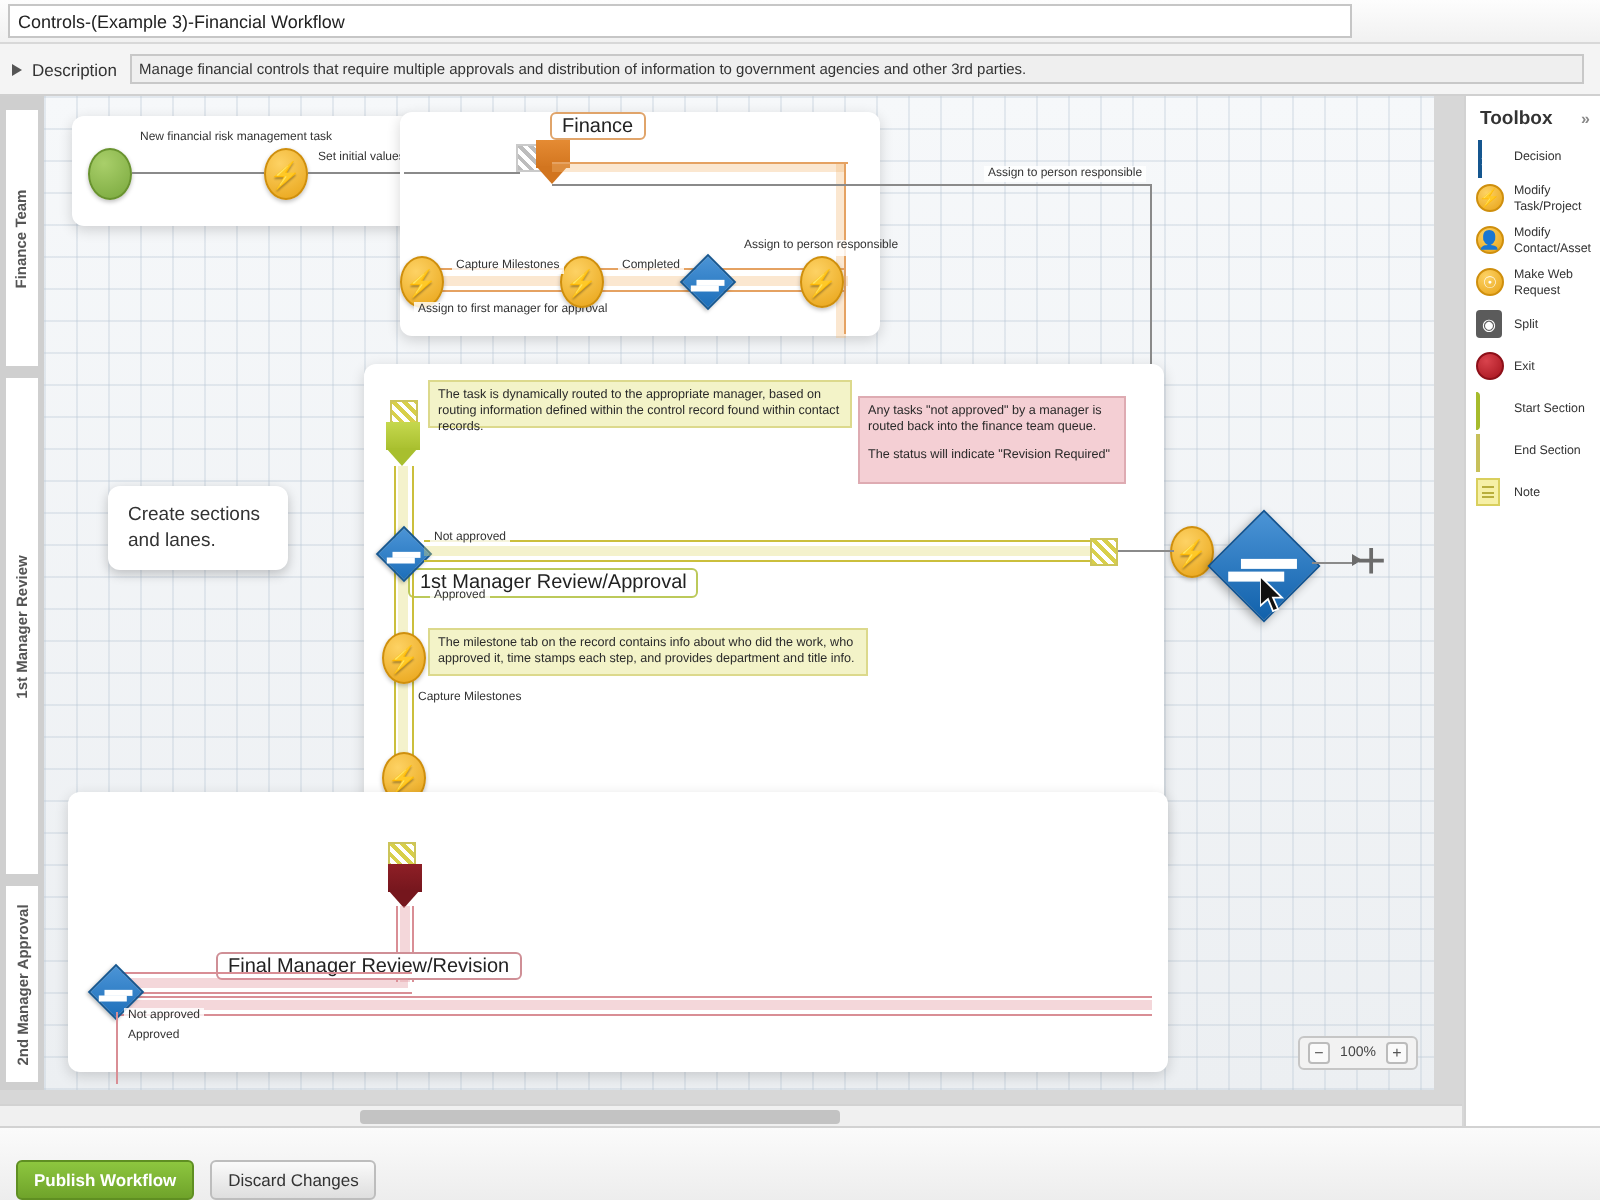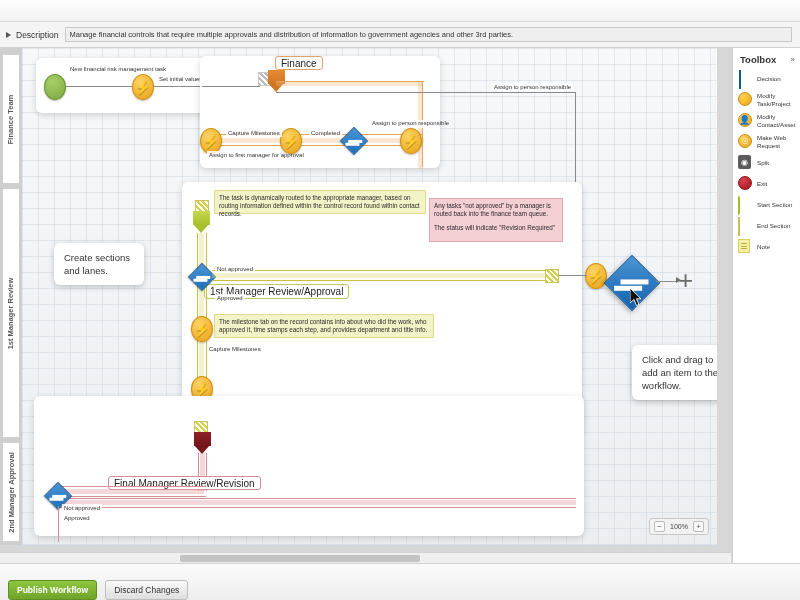--- a/index.html
+++ b/index.html
@@ -312,20 +312,21 @@
     color: #fff; font-weight: bold;
   }
   .btn-discard {
     background: linear-gradient(#fafafa,#dedede); border: 1px solid #bdbdbd; color: #333;
   }
 </style>
 </head>
 <body>
 
 <div class="titlebar">
+  <input class="title-input" value="Controls-(Example 3)-Financial Workflow" style="">
 </div>
 
 <div class="descbar">
   <span class="tri"></span>
   <span class="desc-label">Description</span>
   <input class="desc-input" value="Manage financial controls that require multiple approvals and distribution of information to government agencies and other 3rd parties." style="">
 </div>
 
 <div class="main">
 
@@ -469,21 +470,20 @@
     <div class="hline pk" style="left:34px; top:450px; width:520px;"></div>
     <div class="hline pk" style="left:34px; top:459px; width:520px;"></div>
 
     <div class="diamond" style="left:26px; top:438px;"></div>
     <div class="edge-label" style="left:40px; top:456px;">Not approved</div>
     <div class="edge-label" style="left:40px; top:466px;">Approved</div>
     <div class="vline pk" style="left:36px; top:458px; height:36px;"></div>
 
     <div class="callout" style="left:32px; top:195px; width:90px;">Create sections and lanes.</div>
 
-    <div class="callout" style="left:610px; top:297px; width:100px;">Click and drag to add an item to the workflow.</div>
 
     <div class="drag-diamond" style="left:590px; top:215px;"></div>
     <div class="hline" style="left:634px; top:233px; width:22px;"></div>
     <div style="position:absolute; left:654px; top:229px; width:0;height:0;border-left:5px solid #6b6b6b;border-top:3.5px solid transparent;border-bottom:3.5px solid transparent;"></div>
     <div class="plus-target" style="left:656px; top:222px;">+</div>
 
     <svg class="cursor-arrow" style="left:608px; top:240px;" viewBox="0 0 14 20">
       <polygon points="0,0 0,15 4,11.5 6.5,17.5 9,16.5 6.5,10.8 11,10.8" fill="#111" stroke="#fff" stroke-width="0.9"></polygon>
     </svg>
 

